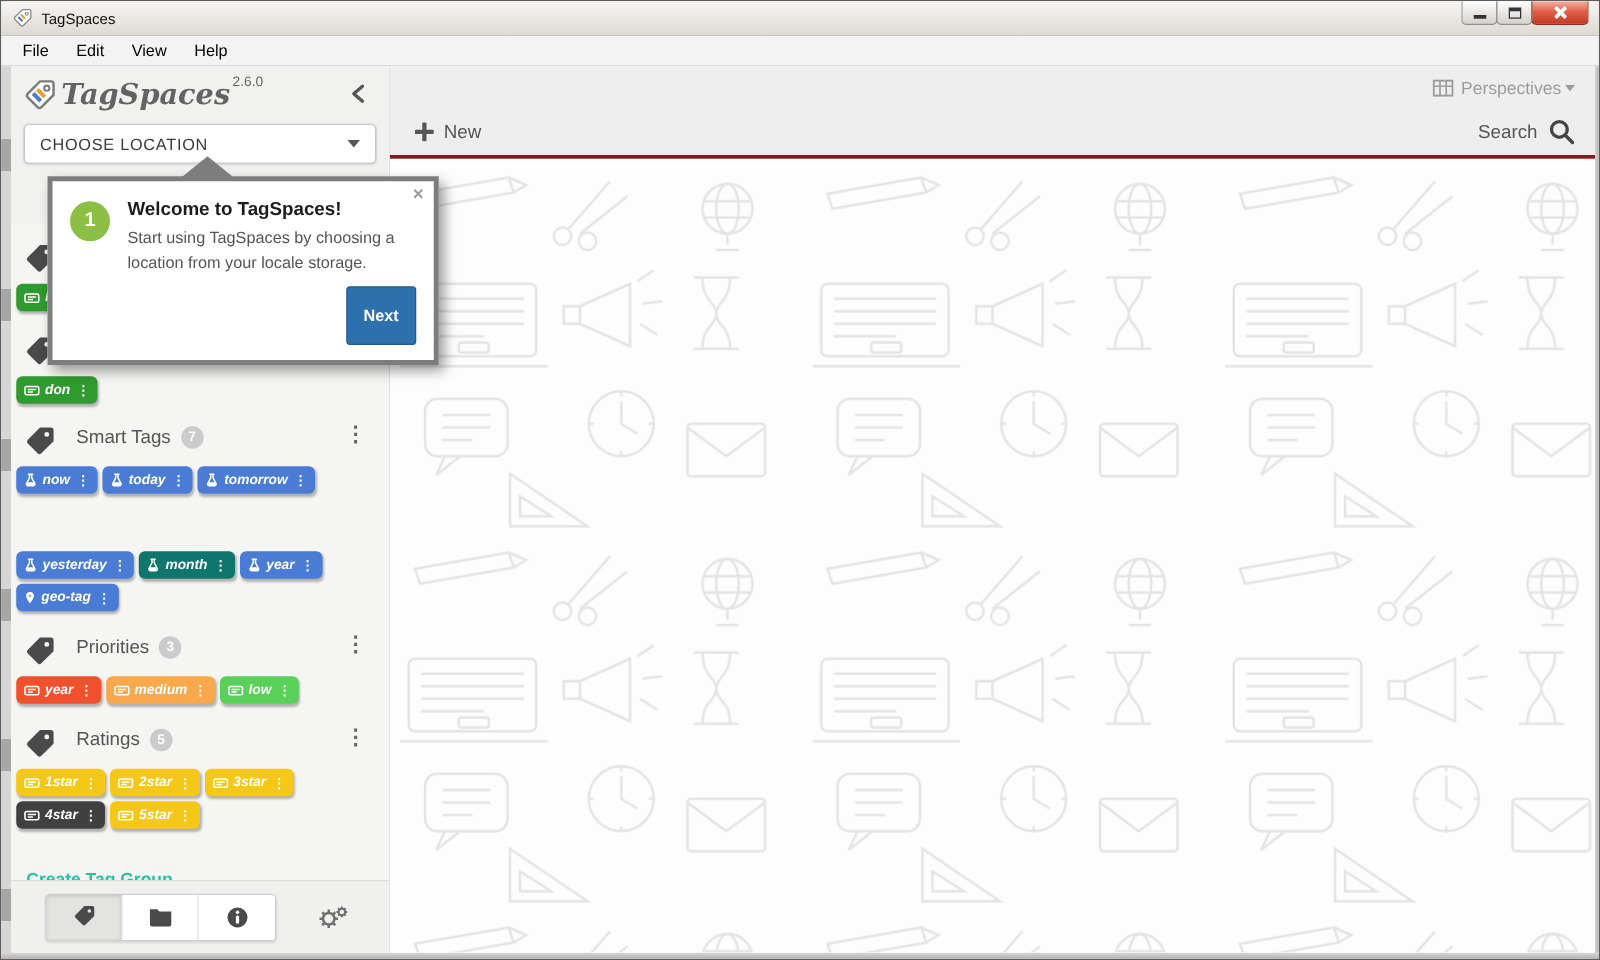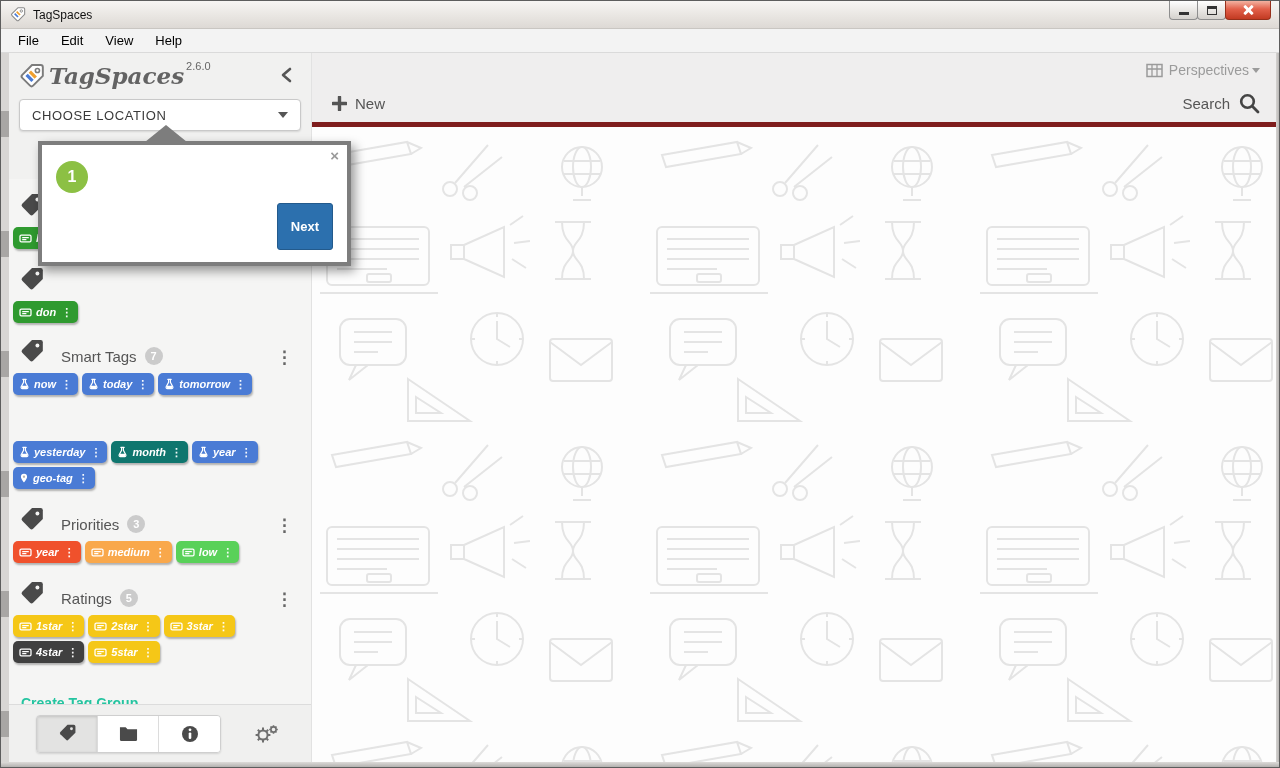--- a/index.html
+++ b/index.html
@@ -44,21 +44,21 @@
   .logo-text { font-family:"DejaVu Serif", serif; font-style:italic; font-weight:bold; font-size:23px; color:#636363; line-height:30px; }
   .logo-version { font-size:11px; color:#666; margin-left:2px; position:relative; top:-1px; }
   .collapse-btn { margin-left:auto; margin-right:6px; margin-top:6px; cursor:pointer; }
   .location-btn { margin-top:2px; width:100%; height:32px; background:#fff; border:1px solid #c9c9c9; border-radius:4px;
     box-shadow:0 1px 2px rgba(0,0,0,.12); display:flex; align-items:center; padding:0 12px; cursor:pointer; }
   .location-label { font-size:13px; color:#3a3a3a; letter-spacing:.6px; }
   .caret-down { margin-left:auto; width:0; height:0; border-left:5px solid transparent; border-right:5px solid transparent; border-top:6px solid #555; }
 
   .library { position:absolute; top:126px; left:0; right:0; bottom:58px; background:#f5f5f4; padding:0 2px 0 2px; overflow:hidden; }
 
-  .group-header { display:flex; align-items:flex-end; height:24px; padding-left:8px; }
+  .group-header { display:flex; align-items:flex-start; height:24px; padding-left:8px; }
   .group-tag-icon { width:26px; height:26px; flex:0 0 26px; }
   .group-name { font-size:15px; color:#555; margin-left:16px; }
   .group-badge { margin-left:8px; width:18px; height:18px; border-radius:50%; background:#cbcbcb; color:#fff;
     font-size:11px; font-weight:bold; display:flex; align-items:center; justify-content:center; }
   .group-kebab { margin-left:auto; margin-right:16px; color:#666; font-size:17px; font-weight:bold; line-height:14px; cursor:pointer; }
 
   .pills { width:298px; padding-left:2px; }
   .pill { display:inline-flex; align-items:center; height:22px; border-radius:5px; padding:0 6px; margin:0 4px 4px 0;
     color:#fff; font-weight:bold; font-size:11px; box-shadow:1px 2px 2px rgba(0,0,0,.28); cursor:pointer; white-space:nowrap; }
   .pill .picon { display:inline-flex; margin-right:4px; }
@@ -90,21 +90,21 @@
   .step-circle { flex:0 0 32px; width:32px; height:32px; border-radius:50%; background:#8cc044; color:#fff;
     font-size:16px; font-weight:bold; display:flex; align-items:center; justify-content:center; margin-right:14px; margin-top:2px; }
   .popover-title { font-size:15px; font-weight:bold; color:#1c1c1c; margin-bottom:4px; }
   .popover-text { font-size:13px; color:#555; line-height:1.5; width:230px; }
   .popover-actions { display:flex; justify-content:flex-end; margin-top:10px; }
   .next-btn { background:#2c70ae; border:1px solid #235a8c; color:#fff; font-size:13px; font-weight:bold;
     padding:15px 13px; border-radius:3px; cursor:pointer; }
 
   
   .main { position:absolute; left:310px; top:52px; right:3px; bottom:5px; background:#fdfdfd; border-left:1px solid #e2e2e2; }
-  .main-toolbar { position:absolute; top:0; left:0; right:0; height:74px; background:#efeeee; border-bottom:5px solid #7f1d1d; }
+  .main-toolbar { position:absolute; top:0; left:0; right:0; height:74px; background:#efeeee; border-bottom:3px solid #7f1d1d; }
   .perspectives { position:absolute; top:9px; right:16px; display:flex; align-items:center; color:#9b9b9b; font-size:14px; cursor:pointer; }
   .perspectives .plabel { margin-left:6px; }
   .persp-caret { margin-left:3px; width:0; height:0; border-left:4px solid transparent; border-right:4px solid transparent; border-top:5px solid #9b9b9b; }
   .new-btn { position:absolute; left:20px; bottom:10px; display:flex; align-items:center; color:#555; font-size:15px; cursor:pointer; }
   .new-btn .nlabel { margin-left:8px; }
   .search-box { position:absolute; right:16px; bottom:8px; display:flex; align-items:center; color:#555; font-size:15px; cursor:pointer; }
   .search-box .slabel { margin-right:9px; }
   .canvas { position:absolute; top:74px; left:0; right:0; bottom:0; }
   .canvas svg { display:block; }
 </style>
@@ -408,20 +408,24 @@
         </svg>
       </div>
     </div>
   </div>
 
   <div class="popover">
     <div class="popover-arrow"></div>
     <span class="popover-close">×</span>
     <div class="popover-body-row">
       <div class="step-circle">1</div>
+      <div>
+        <div class="popover-title">Welcome to TagSpaces!</div>
+        <div class="popover-text">Start using TagSpaces by choosing a location from your locale storage.</div>
+      </div>
     </div>
     <div class="popover-actions">
       <button class="next-btn">Next</button>
     </div>
   </div>
 
   <div class="main">
     <div class="main-toolbar">
       <div class="perspectives">
         <svg width="17" height="15" viewBox="0 0 17 15">

